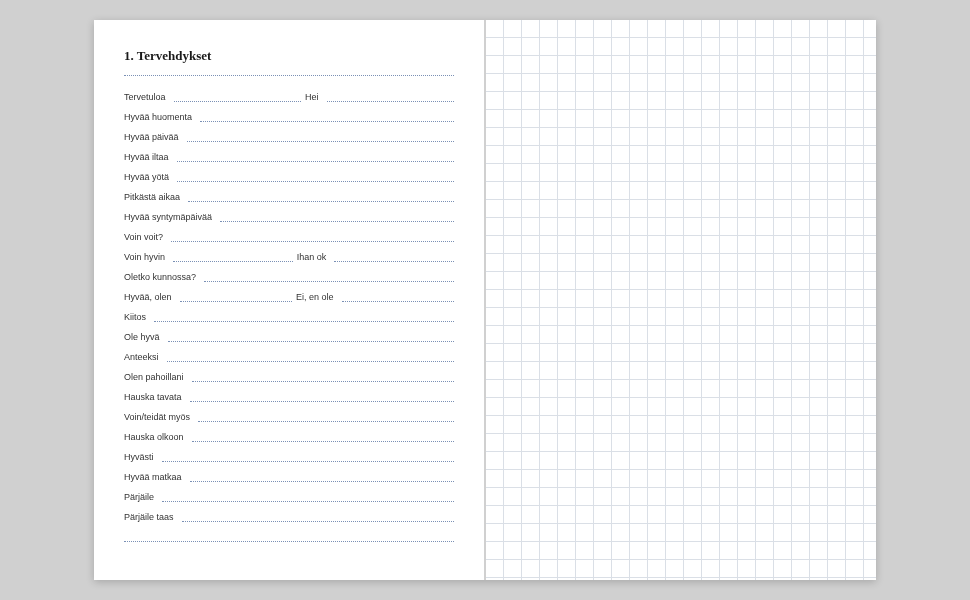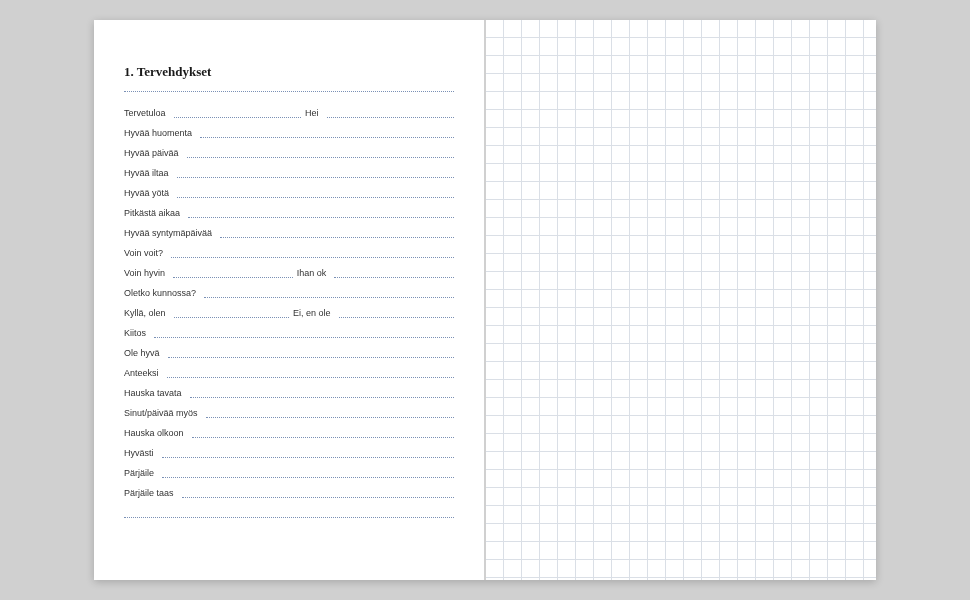--- a/index.html
+++ b/index.html
@@ -18,21 +18,21 @@
     gap: 2px;
     box-shadow: 0 2px 8px rgba(0,0,0,0.2);
   }
   .page {
     width: 390px;
     height: 560px;
     background: #ffffff;
     position: relative;
   }
   .page-left {
-    padding: 44px 30px 20px 30px;
+    padding: 28px 30px 20px 30px;
   }
   .heading {
     font-size: 13px;
     font-weight: bold;
     margin-bottom: 4px;
   }
   .rows {
     margin-top: 6px;
   }
   .row {
@@ -121,51 +121,59 @@
           <span class="term">Voin hyvin</span>
           <span class="dots"></span>
           <span class="term">Ihan ok</span>
           <span class="dots"></span>
         </div>
         <div class="row">
           <span class="term">Oletko kunnossa?</span>
           <span class="dots"></span>
         </div>
         <div class="row">
-          <span class="term">Kyllä, olen</span>
+          <span class="term">Hyvää, olen</span>
           <span class="dots"></span>
           <span class="term">Ei, en ole</span>
           <span class="dots"></span>
         </div>
         <div class="row">
           <span class="term">Kiitos</span>
           <span class="dots"></span>
         </div>
         <div class="row">
           <span class="term">Ole hyvä</span>
           <span class="dots"></span>
         </div>
         <div class="row">
           <span class="term">Anteeksi</span>
           <span class="dots"></span>
         </div>
         <div class="row">
+          <span class="term">Olen pahoillani</span>
+          <span class="dots"></span>
+        </div>
+        <div class="row">
           <span class="term">Hauska tavata</span>
           <span class="dots"></span>
         </div>
         <div class="row">
-          <span class="term">Sinut/päivää myös</span>
+          <span class="term">Voin/teidät myös</span>
           <span class="dots"></span>
         </div>
         <div class="row">
           <span class="term">Hauska olkoon</span>
           <span class="dots"></span>
         </div>
         <div class="row">
           <span class="term">Hyvästi</span>
+          <span class="dots"></span>
+        </div>
+        <div class="row">
+          <span class="term">Hyvää matkaa</span>
           <span class="dots"></span>
         </div>
         <div class="row">
           <span class="term">Pärjäile</span>
           <span class="dots"></span>
         </div>
         <div class="row">
           <span class="term">Pärjäile taas</span>
           <span class="dots"></span>
         </div>

